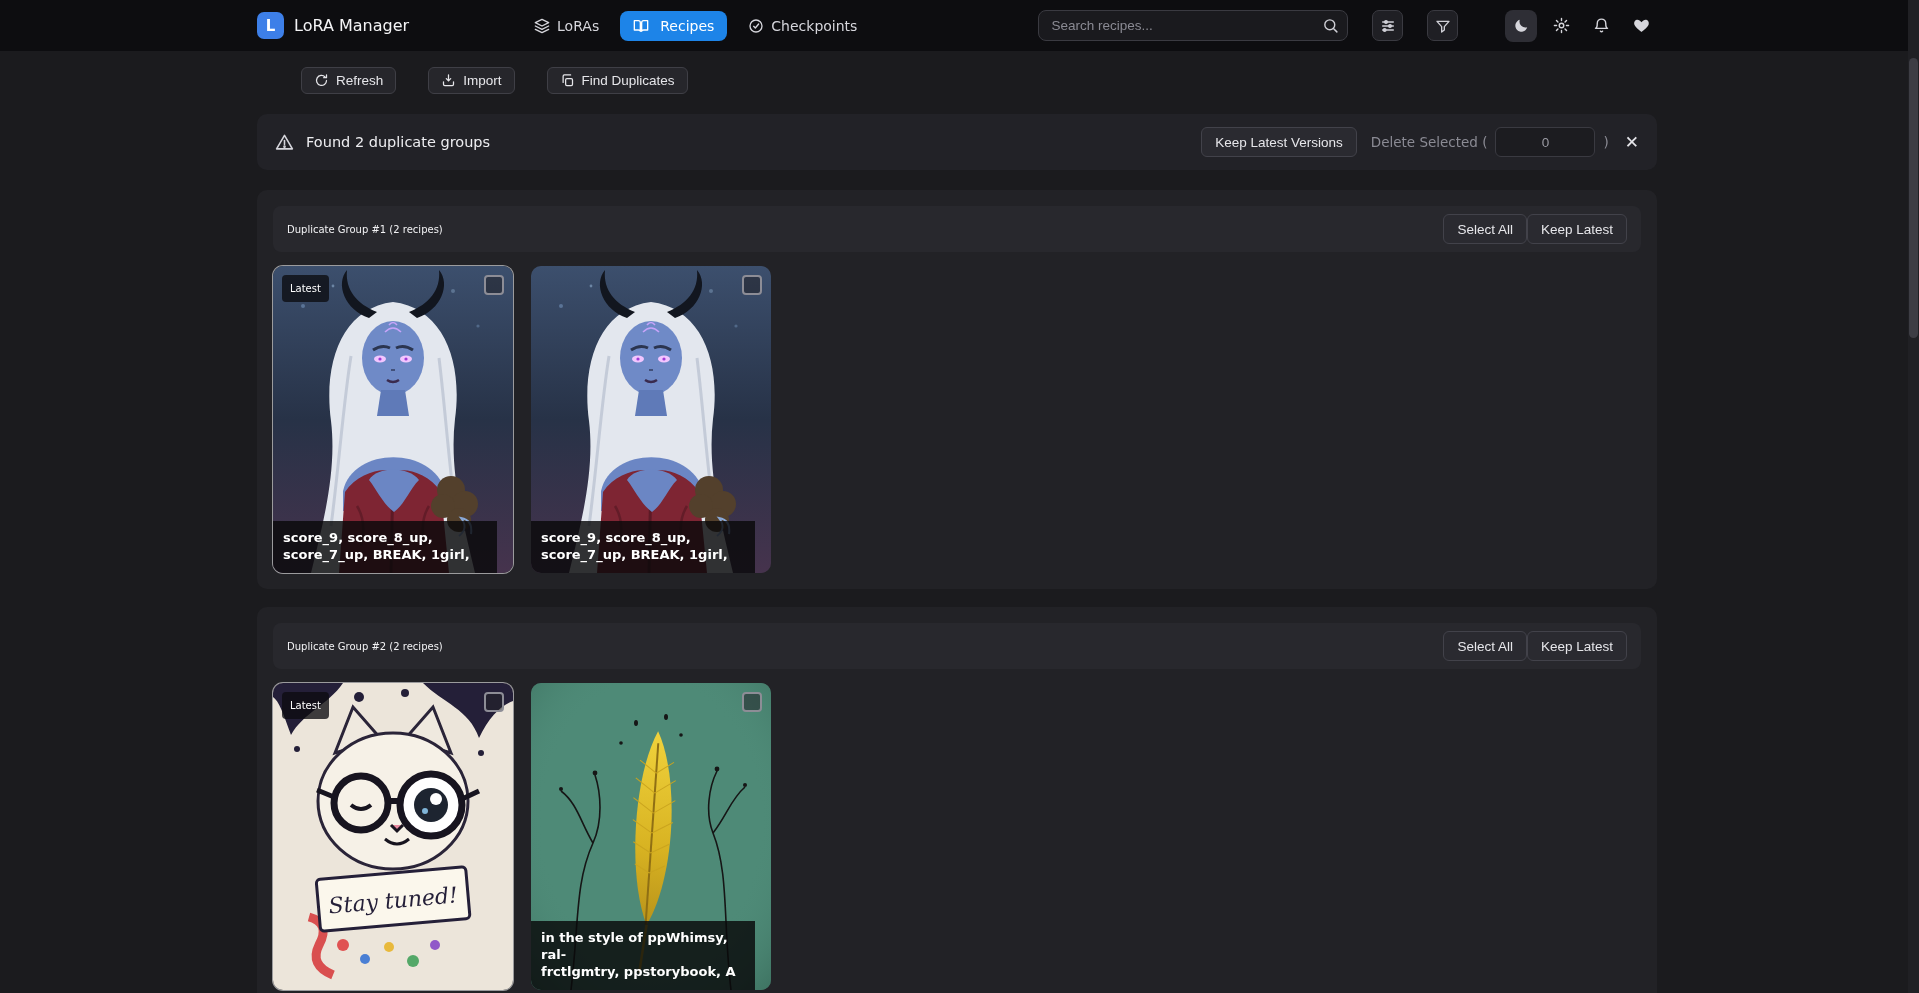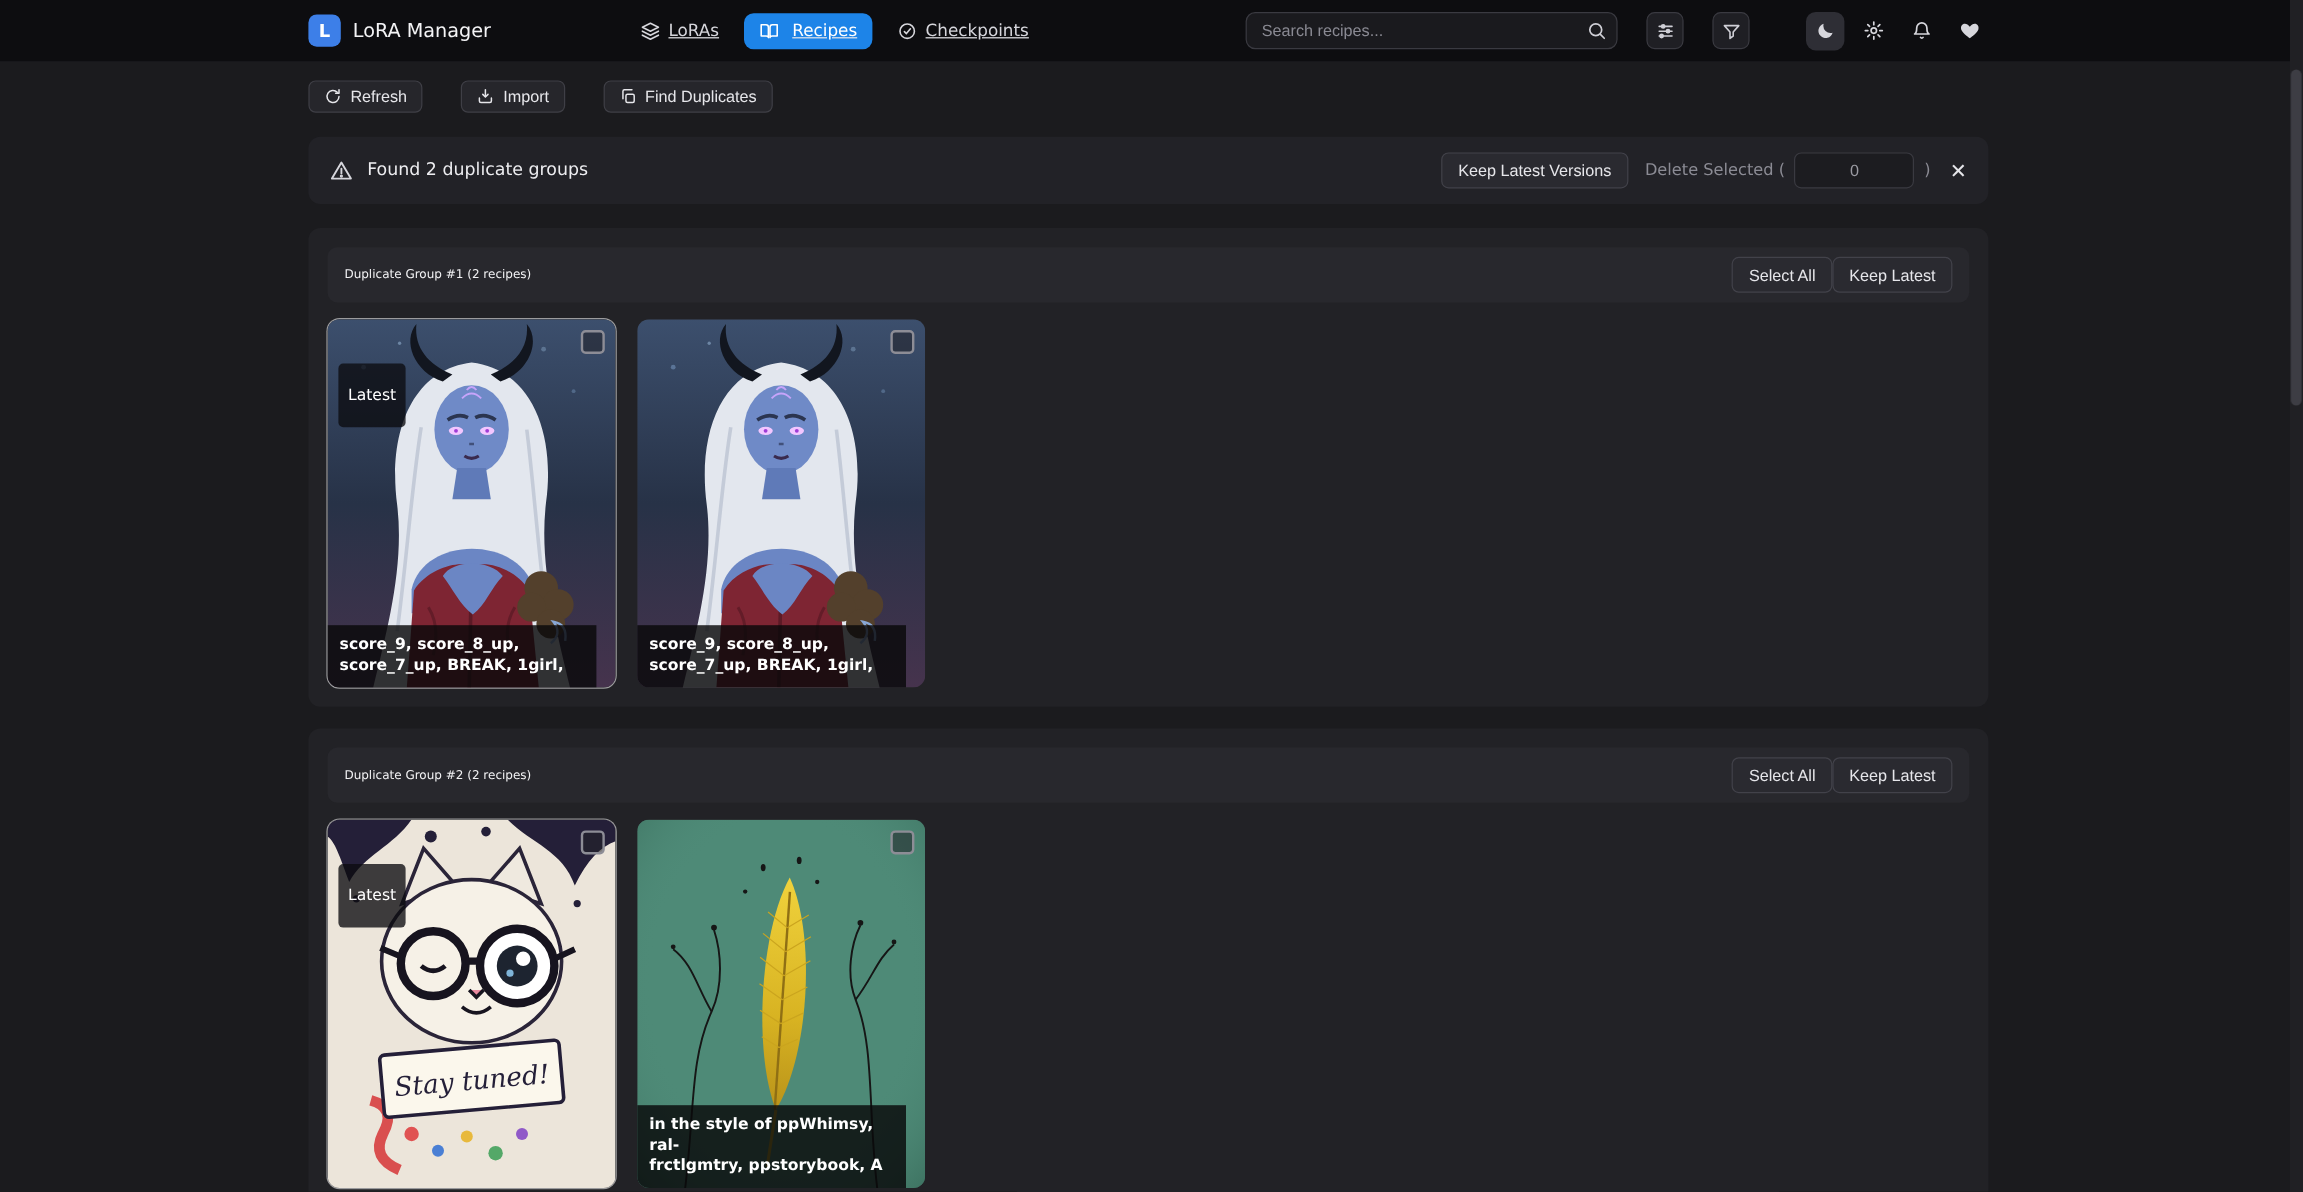--- a/index.html
+++ b/index.html
@@ -10,40 +10,40 @@
   .ic { stroke:currentColor; fill:none; stroke-width:2; stroke-linecap:round; stroke-linejoin:round; display:block; }
   .ic.fill { fill:currentColor; stroke:none; }
 
   
   .navbar { height:51px; background:#0d0d10; display:flex; align-items:center; position:relative; z-index:5; }
   .nav-inner { width:1400px; margin-left:257px; display:flex; align-items:center; }
   .brand { display:flex; align-items:center; gap:10px; }
   .brand-logo { width:27px; height:27px; border-radius:7px; background:#3d7fe8; color:#fff; font-weight:bold;
     display:flex; align-items:center; justify-content:center; font-size:15px; }
   .brand-name { font-size:16px; font-weight:normal; color:#f4f4f6; white-space:nowrap; }
-  .nav-tabs { display:flex; align-items:flex-start; gap:8px; margin-left:112px;text-decoration:underline; }
+  .nav-tabs { display:flex; align-items:flex-start; gap:8px; margin-left:112px; }
   .nav-tab { display:flex; align-items:center; gap:7px; padding:7px 13px; border-radius:8px; font-size:14px;
     color:#d6d6dc; cursor:pointer; white-space:nowrap; }
   .nav-tab.active { background:#1d84e8; color:#fff;gap:11px; }
   .search-wrap { margin-left:168px; display:flex; align-items:flex-start; gap:24px; }
   .search-box { position:relative; width:310px; }
   .search-box input { width:100%; height:31px; background:#1a1a1e; border:1px solid #3a3a41; border-radius:8px;
     color:#e6e6ea; padding:0 36px 0 12px; font-size:13.5px; outline:none; }
   .search-box input::placeholder { color:#8a8a93; }
   .search-btn { position:absolute; right:9px; top:7px; background:none; border:none; color:#cfcfd6; cursor:pointer; }
   .sq-btn { width:31px; height:31px; border-radius:7px; background:#1f1f24; border:1px solid #3a3a41;
     display:flex; align-items:center; justify-content:center; color:#cfcfd6; cursor:pointer; }
   .nav-right { margin-left:auto; display:flex; align-items:center; gap:8px; }
   .round-btn { width:32px; height:32px; border-radius:8px; border:none; background:transparent;
     display:flex; align-items:center; justify-content:center; color:#d6d6dc; cursor:pointer; }
   .round-btn.moon { background:#2e2e35; }
 
   
   .main { width:1400px; margin-left:257px; padding-top:16px; }
-  .toolbar { display:flex; gap:32px; margin-bottom:20px; }
+  .toolbar { display:flex; gap:32px; margin-bottom:20px;margin-left:44px; }
   .tbtn { display:flex; align-items:center; gap:7px; height:27px; padding:0 12px; background:#26262b;
     border:1px solid #3f3f46; border-radius:6px; color:#e6e6ea; font-size:13.5px; cursor:pointer; white-space:nowrap; }
 
   .alert { height:56px; background:#222227; border-radius:10px; display:flex; align-items:center;
     padding:0 18px; margin-bottom:20px; }
   .warn-ic { color:#d6d6dc; }
   .alert-msg { font-size:14.5px; margin-left:12px; color:#ededf0; }
   .alert-right { margin-left:auto; display:flex; align-items:center; }
   .btn { height:30px; padding:0 13px; background:#2a2a30; border:1px solid #42424a; border-radius:6px;
     color:#e6e6ea; font-size:13.5px; display:flex; align-items:center; cursor:pointer; white-space:nowrap; }
@@ -55,22 +55,22 @@
   .panel { background:#222226; border-radius:10px; padding:16px; margin-bottom:18px; }
   .panel-header { height:46px; background:#28282d; border-radius:8px; display:flex; align-items:center;
     padding:0 14px; margin-bottom:14px; }
   .panel-title { font-size:10px; color:#f2f2f4; }
   .panel-actions { margin-left:auto; display:flex; }
 
   .cards { display:flex; gap:18px; }
   .card { position:relative; width:240px; height:307px; border-radius:10px; overflow:hidden; background:#2a2a2e; flex:0 0 auto; }
   .card.latest { box-shadow:0 0 0 1px rgba(255,255,255,0.55); }
   .card svg.art { position:absolute; inset:0; width:100%; height:100%; display:block; }
-  .badge { position:absolute; top:9px; left:9px; background:rgba(12,12,16,0.78); color:#fff; font-size:13px;
-    padding:19px 8px; border-radius:4px; z-index:2;margin-top:28px; }
+  .badge { position:absolute; top:9px; left:9px; background:rgba(12,12,16,0.78); color:#fff; font-size:10px;
+    padding:8px 8px; border-radius:4px; z-index:2; }
   .checkbox { position:absolute; top:9px; right:9px; width:20px; height:20px; border-radius:4px;
     border:2px solid #8d8d96; background:rgba(35,35,40,0.55); cursor:pointer; z-index:2; }
   .caption { position:absolute; left:0; right:16px; bottom:0; background:rgba(8,8,10,0.82);
     padding:8px 10px 10px; font-size:13px; font-weight:bold; line-height:1.32; color:#fff; z-index:1; }
   .caption span { display:block; }
 
   
   .scrollbar { position:fixed; top:0; right:0; width:11px; height:993px; background:#202024; z-index:10; }
   .scroll-thumb { position:absolute; top:58px; left:1px; width:9px; height:280px; border-radius:5px; background:#3d3d44; }
 </style>

